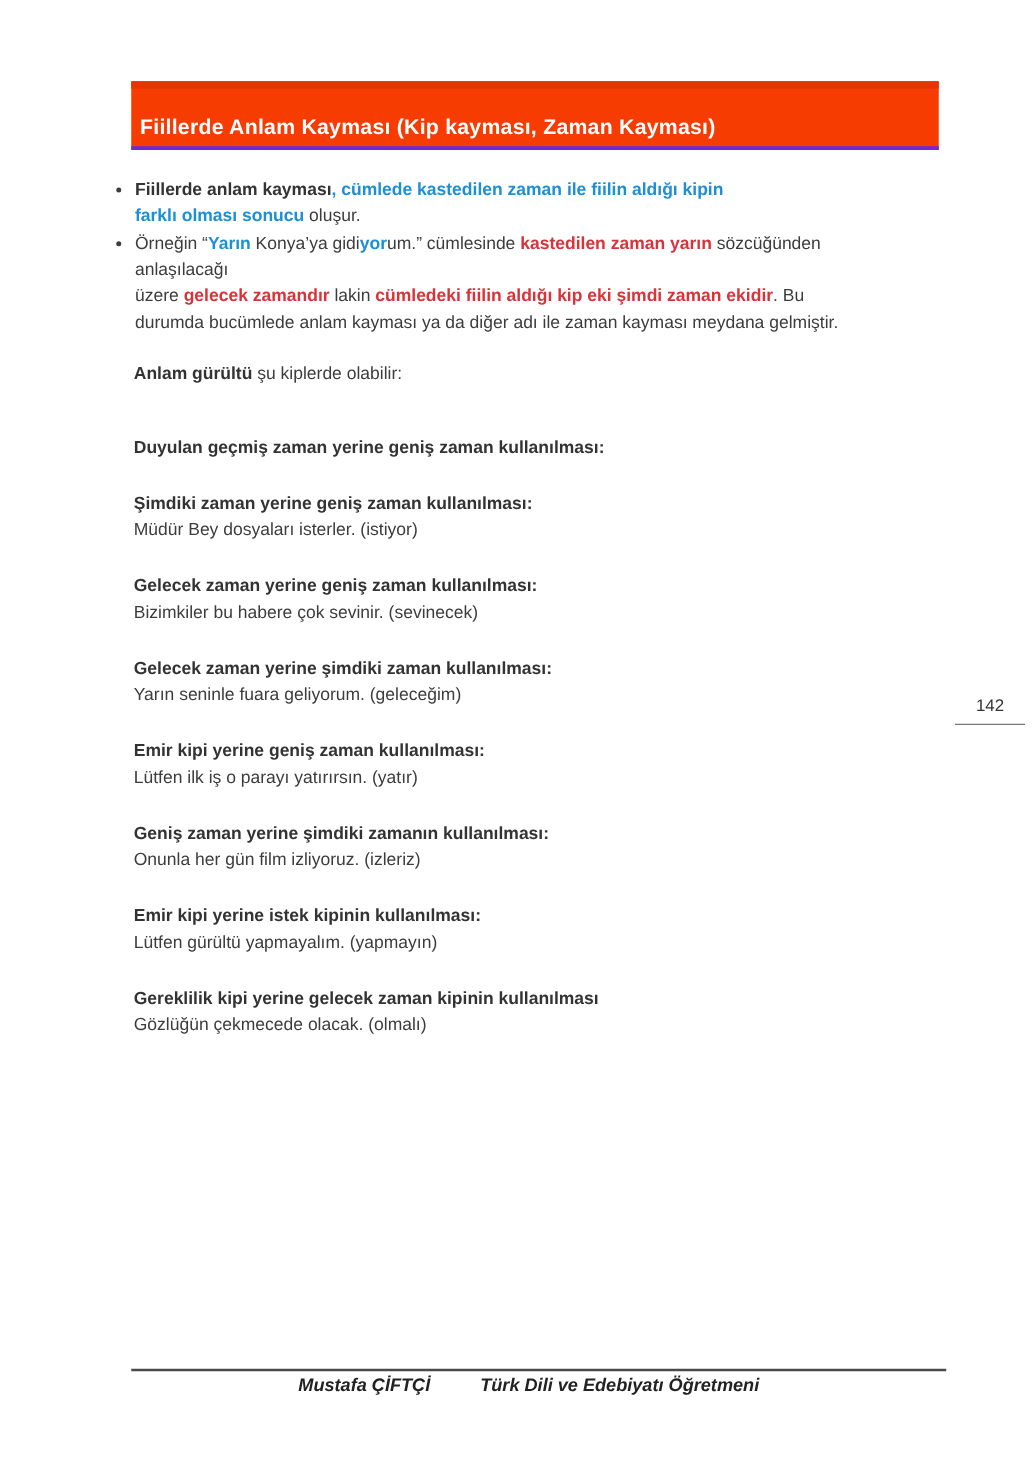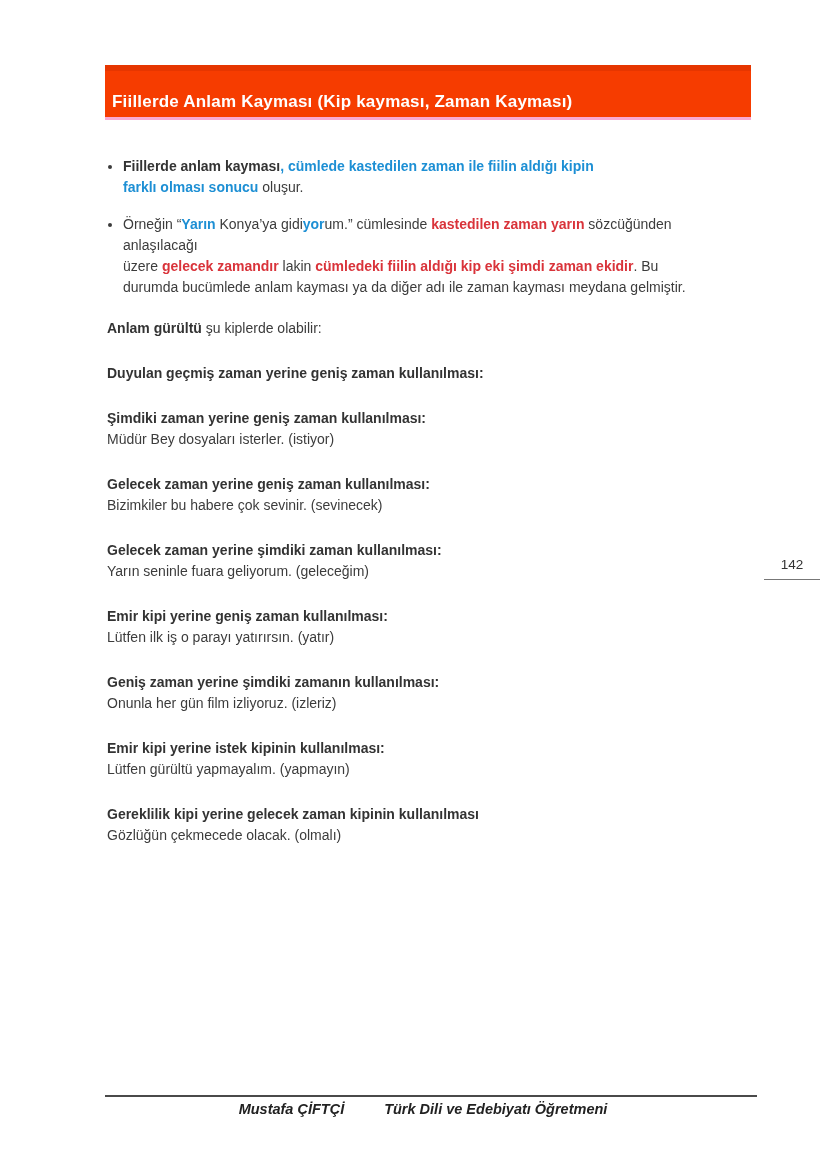--- a/index.html
+++ b/index.html
@@ -19,21 +19,21 @@
     color:var(--ink);
     overflow:hidden;
   }
   
   .banner{
     position:absolute;
     left:105px; top:65px;
     width:646px; height:55px;
     background:var(--banner);
     border-top:6px solid #e63600;
-    border-bottom:3px solid #f9a8d4;
+    border-bottom:3px solid #6d28d9;
   }
   .banner-title{
     position:absolute;
     left:7px; bottom:5px;
     color:#ffffff;
     font-weight:bold;
     font-size:17px;
     letter-spacing:.2px;
     white-space:nowrap;
   }
@@ -42,31 +42,31 @@
     position:absolute;
     left:85px; top:140px;
     width:676px;
     font-size:14px;
     line-height:21px;
   }
   ul.bullets{
     list-style:disc;
     padding-left:22px;
   }
-  ul.bullets li{margin:16px;}
+  ul.bullets li{margin:1px;}
   .seg-normal{font-weight:normal;color:var(--ink);}
   .seg-bold{font-weight:bold;color:#333333;}
   .seg-blue{font-weight:bold;color:var(--blue);}
   .seg-red{font-weight:bold;color:var(--red);}
   .intro{
     margin-top:20px;
     padding-left:22px;
   }
   .sections{
-    margin-top:24px;
+    margin-top:38px;
     padding-left:22px;
   }
   .section{margin-bottom:24px;}
   .section-heading{
     font-weight:bold;
     color:#333333;
   }
   .section-example{color:var(--ink);}
   
   .page-number{

